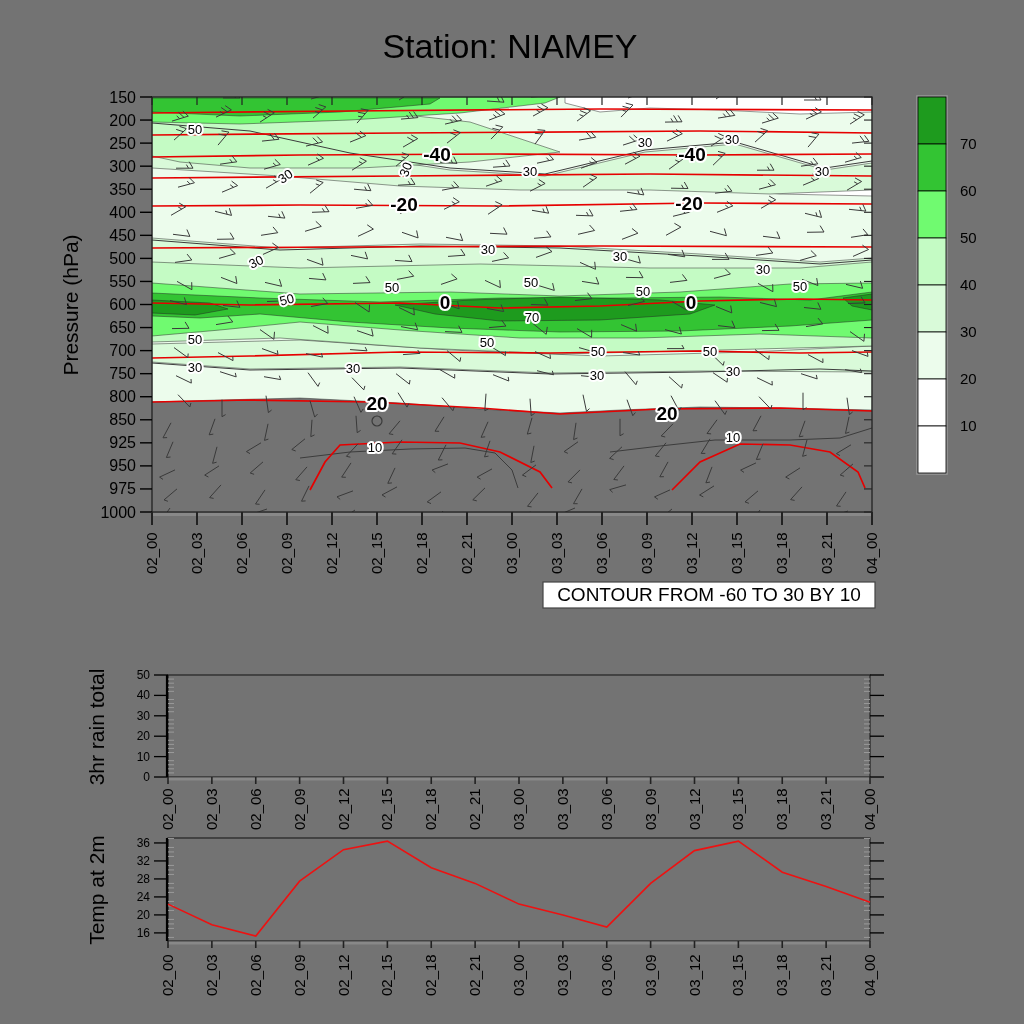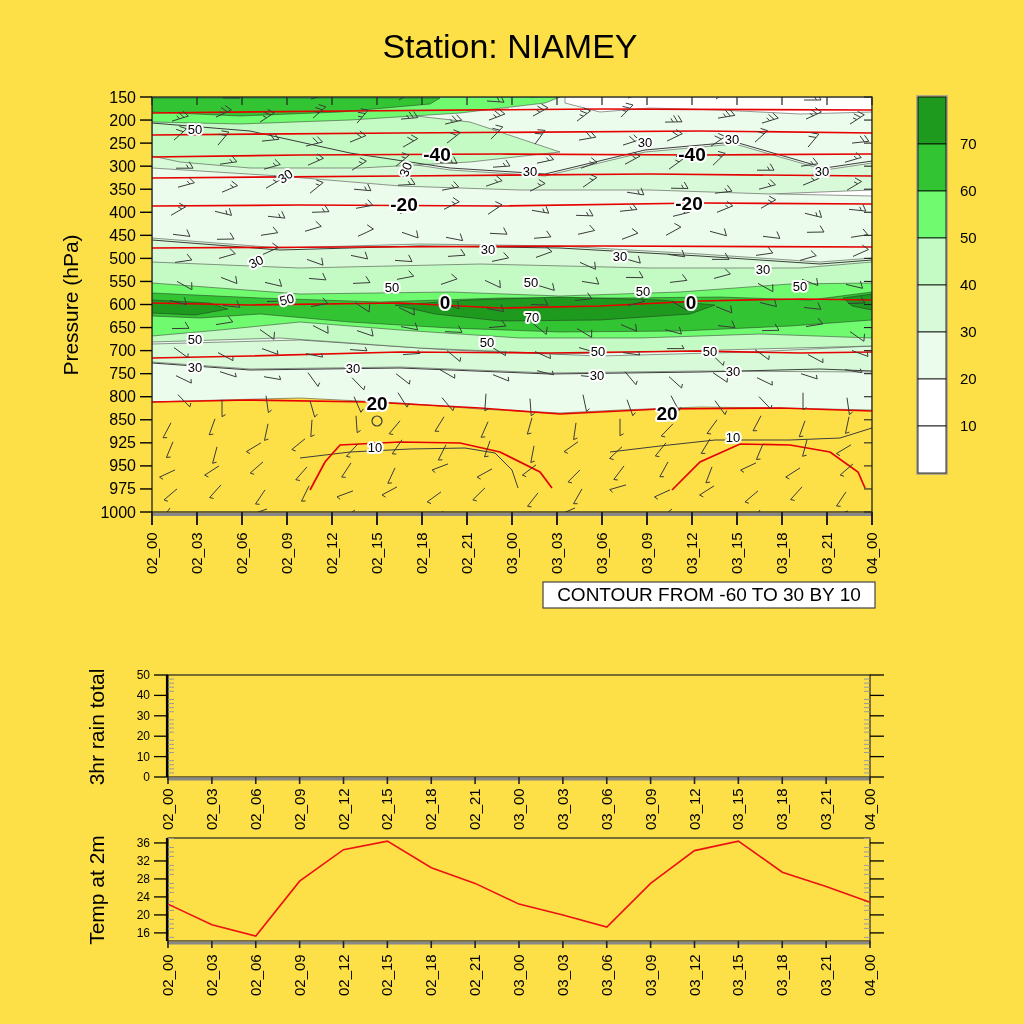--- a/index.html
+++ b/index.html
@@ -1,16 +1,16 @@
 <!DOCTYPE html>
 <html><head>
 <meta charset="utf-8">
 <style>
   html,body{margin:0;padding:0;background:#ffffff;}
-  .page{position:relative;width:1024px;height:1024px;background:#fde047;overflow:hidden;}
+  .page{position:relative;width:1024px;height:1024px;background:#737373;overflow:hidden;}
   svg{font-family:"Liberation Sans","DejaVu Sans",sans-serif;}
   text{fill:#000;}
 </style>
 </head>
 <body>
 
 <div class="page">
 <svg id="plot" width="1024" height="1024" viewBox="0 0 1024 1024">
   <defs>
     <clipPath id="mclip">

